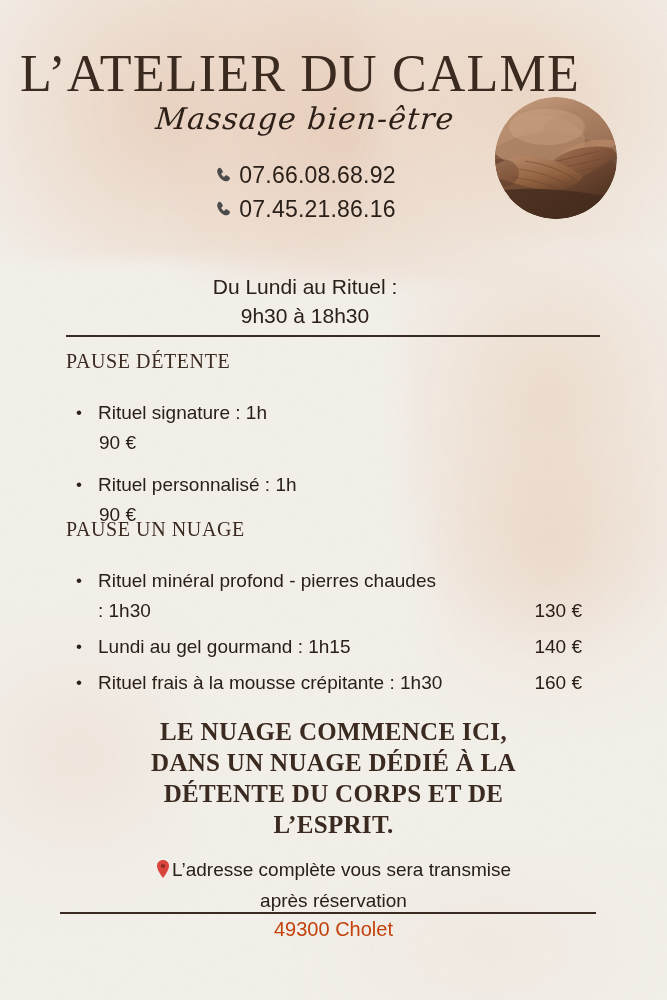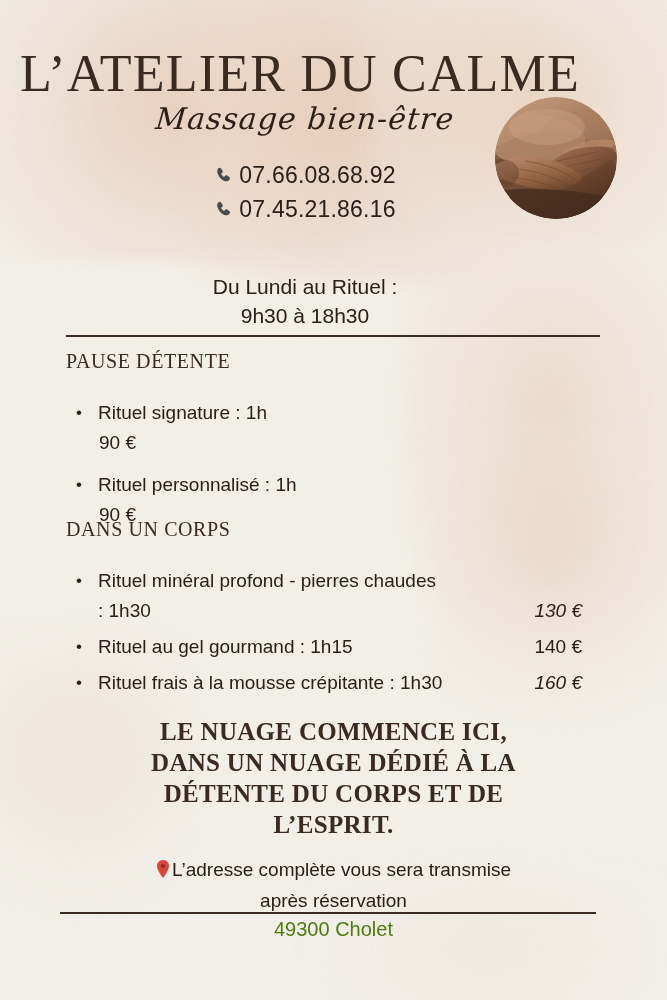--- a/index.html
+++ b/index.html
@@ -217,21 +217,21 @@
     color: #2a2019;
   }
   .item-price {
     font-size: 19px;
     line-height: 30px;
     white-space: nowrap;
     text-align: right;
     min-width: 64px;
   }
   
-  .menu-item.two-line .item-price { align-self: flex-end; font-style: italic; }
+  .menu-item.two-line .item-price { align-self: flex-end; }
 
   
   .tagline {
     position: absolute;
     left: 0; top: 716px;
     width: 667px;
     text-align: center;
     font-family: "Liberation Serif", "DejaVu Serif", serif;
     font-weight: bold;
     font-size: 25px;
@@ -255,21 +255,21 @@
     vertical-align: -2px;
     margin-right: 2px;
   }
   .footer-city {
     position: absolute;
     left: 0; top: 914px;
     width: 667px;
     text-align: center;
     font-size: 20px;
     line-height: 30px;
-    color: #4d7c0f;
+    color: #c2410c;
   }
 </style>
 </head>
 <body>
 
 <div class="poster">
 
   <div class="wash wash-top-left"></div>
   <div class="wash wash-top-mid"></div>
   <div class="wash wash-top-right"></div>
@@ -378,28 +378,28 @@
       <li class="menu-item">
         <span class="item-label">Rituel signature : 1h</span>
         <span class="item-price">90 €</span>
       </li>
       <li class="menu-item">
         <span class="item-label">Rituel personnalisé : 1h</span>
         <span class="item-price">90 €</span>
       </li>
     </ul>
 
-    <div class="section-heading" id="heading-2">DANS UN CORPS</div>
+    <div class="section-heading" id="heading-2">PAUSE UN NUAGE</div>
     <ul class="menu-list" id="list-2">
       <li class="menu-item two-line">
         <span class="item-label">Rituel minéral profond - pierres chaudes : 1h30</span>
         <span class="item-price">130 €</span>
       </li>
       <li class="menu-item">
-        <span class="item-label">Rituel au gel gourmand : 1h15</span>
+        <span class="item-label">Lundi au gel gourmand : 1h15</span>
         <span class="item-price">140 €</span>
       </li>
       <li class="menu-item two-line">
         <span class="item-label">Rituel frais à la mousse crépitante : 1h30</span>
         <span class="item-price">160 €</span>
       </li>
     </ul>
 
     <div class="tagline">
       <div>LE NUAGE COMMENCE ICI,</div>

